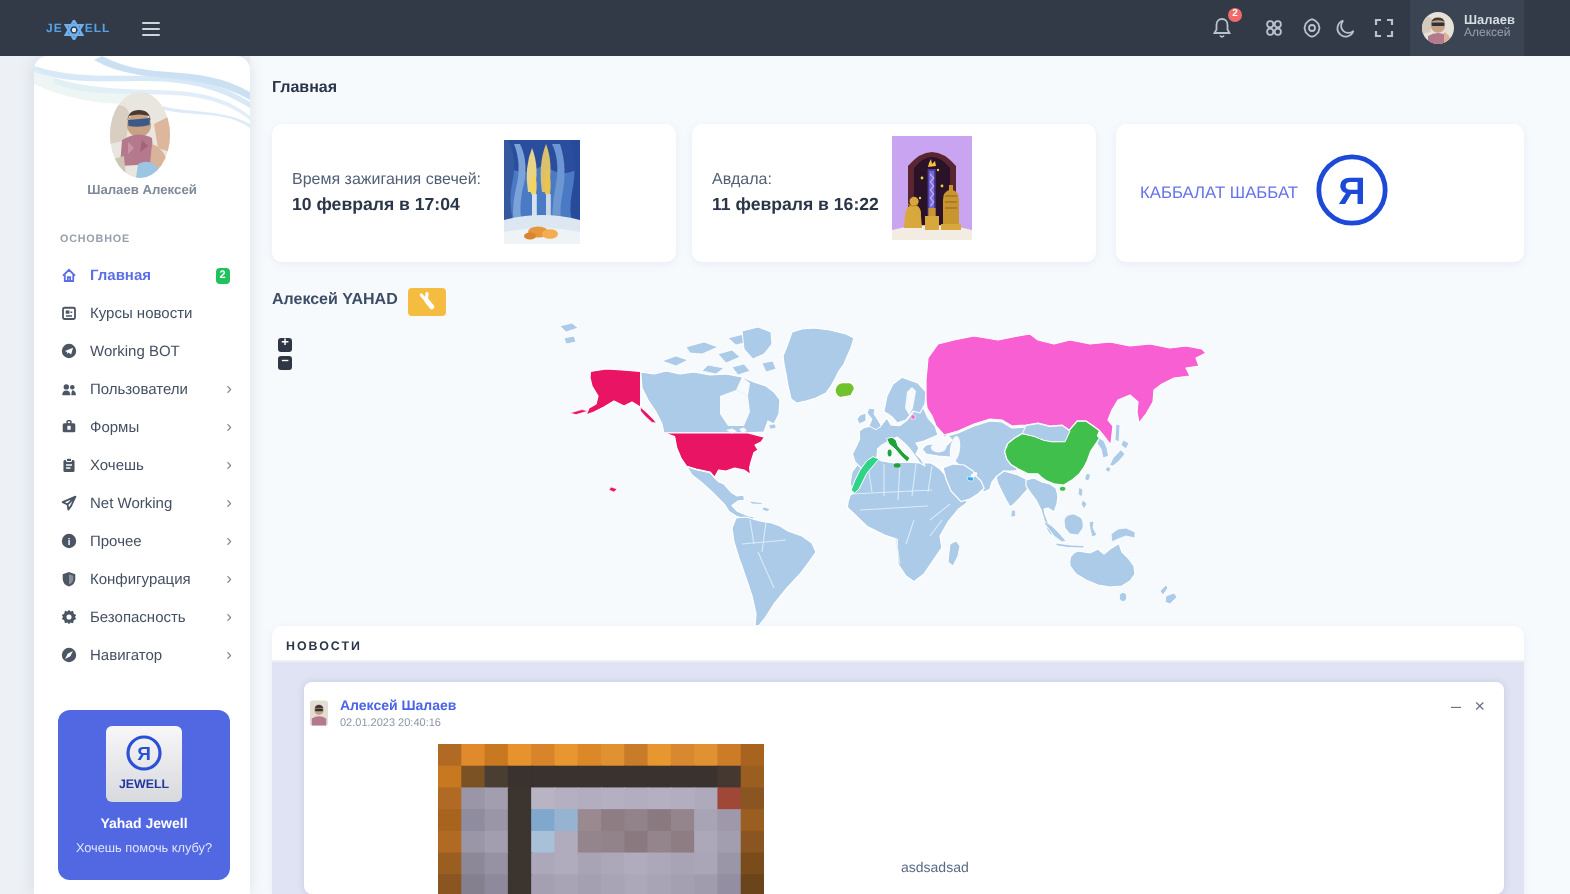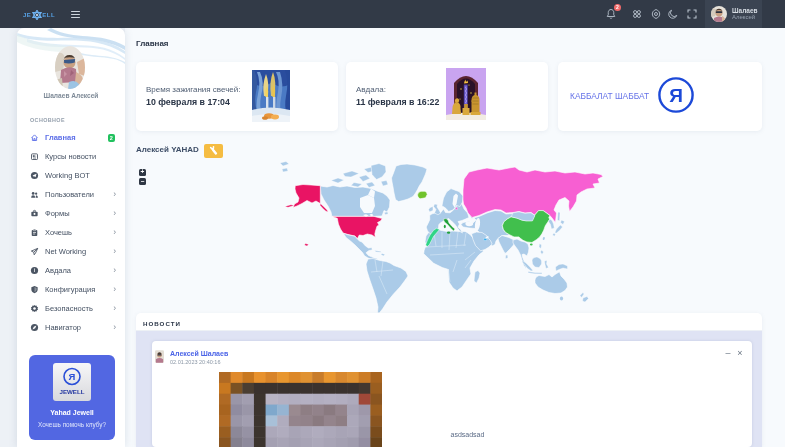--- a/index.html
+++ b/index.html
@@ -206,21 +206,21 @@
         <path d="M10.3 1.8 L1.8 5.4 L5 7 L5.6 10.4 L7.4 7.9 L10.3 1.8 Z M5 7 L10.3 1.8" fill="none" stroke="#4b5563" stroke-width="1.2" stroke-linejoin="round"></path>
       </svg>
       <span class="mtxt">Net Working</span>
       <span class="chev">›</span>
     </div>
     <div class="mrow" style="top:261px">
       <svg viewBox="0 0 12 12">
         <circle cx="6" cy="6" r="4.8" fill="#4b5563"></circle>
         <text x="6" y="8.4" text-anchor="middle" font-size="6.5" font-weight="bold" fill="#fff" font-family="Liberation Sans">i</text>
       </svg>
-      <span class="mtxt">Авдала</span>
+      <span class="mtxt">Прочее</span>
       <span class="chev">›</span>
     </div>
     <div class="mrow" style="top:280px">
       <svg viewBox="0 0 12 12">
         <path d="M6 1.3 L10.2 2.9 L10.2 6 Q10.2 9.6 6 11 Q1.8 9.6 1.8 6 L1.8 2.9 Z" fill="#4b5563"></path>
         <path d="M6 2.8 L8.8 3.9 L8.8 6 Q8.8 8.5 6 9.6 Z" fill="#fff" opacity="0.35"></path>
       </svg>
       <span class="mtxt">Конфигурация</span>
       <span class="chev">›</span>
     </div>

